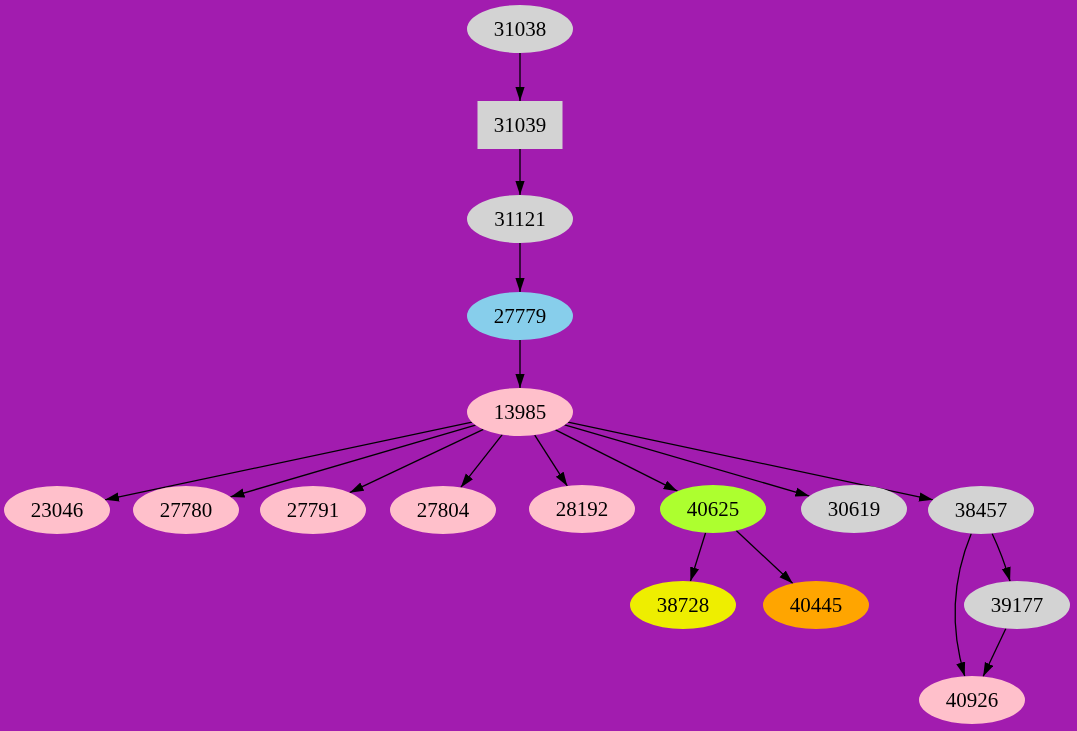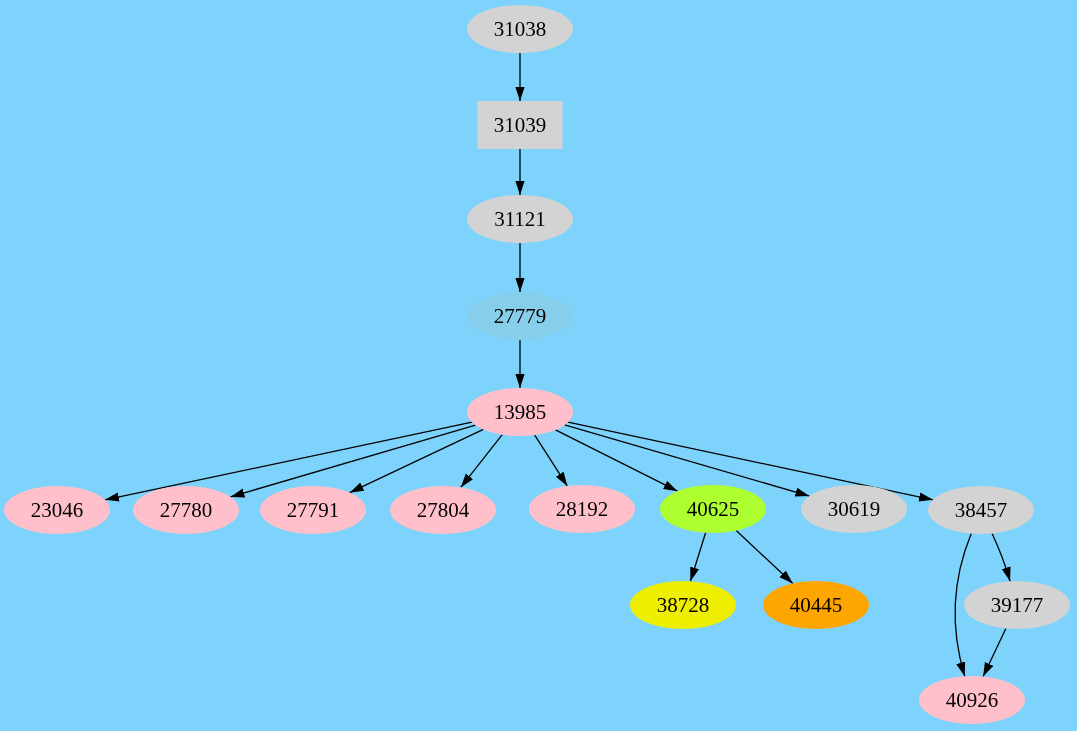--- a/index.html
+++ b/index.html
@@ -4,21 +4,21 @@
 <style>
   html, body {
     margin: 0;
     padding: 0;
     background: #ffffff;
   }
   .canvas {
     position: relative;
     width: 1077px;
     height: 731px;
-    background: #7dd3fc;
+    background: #a21caf;
     overflow: hidden;
   }
   svg.graph {
     position: absolute;
     left: 0;
     top: 0;
   }
   .node-label {
     font-family: "Liberation Serif", "DejaVu Serif", serif;
     font-size: 21px;

